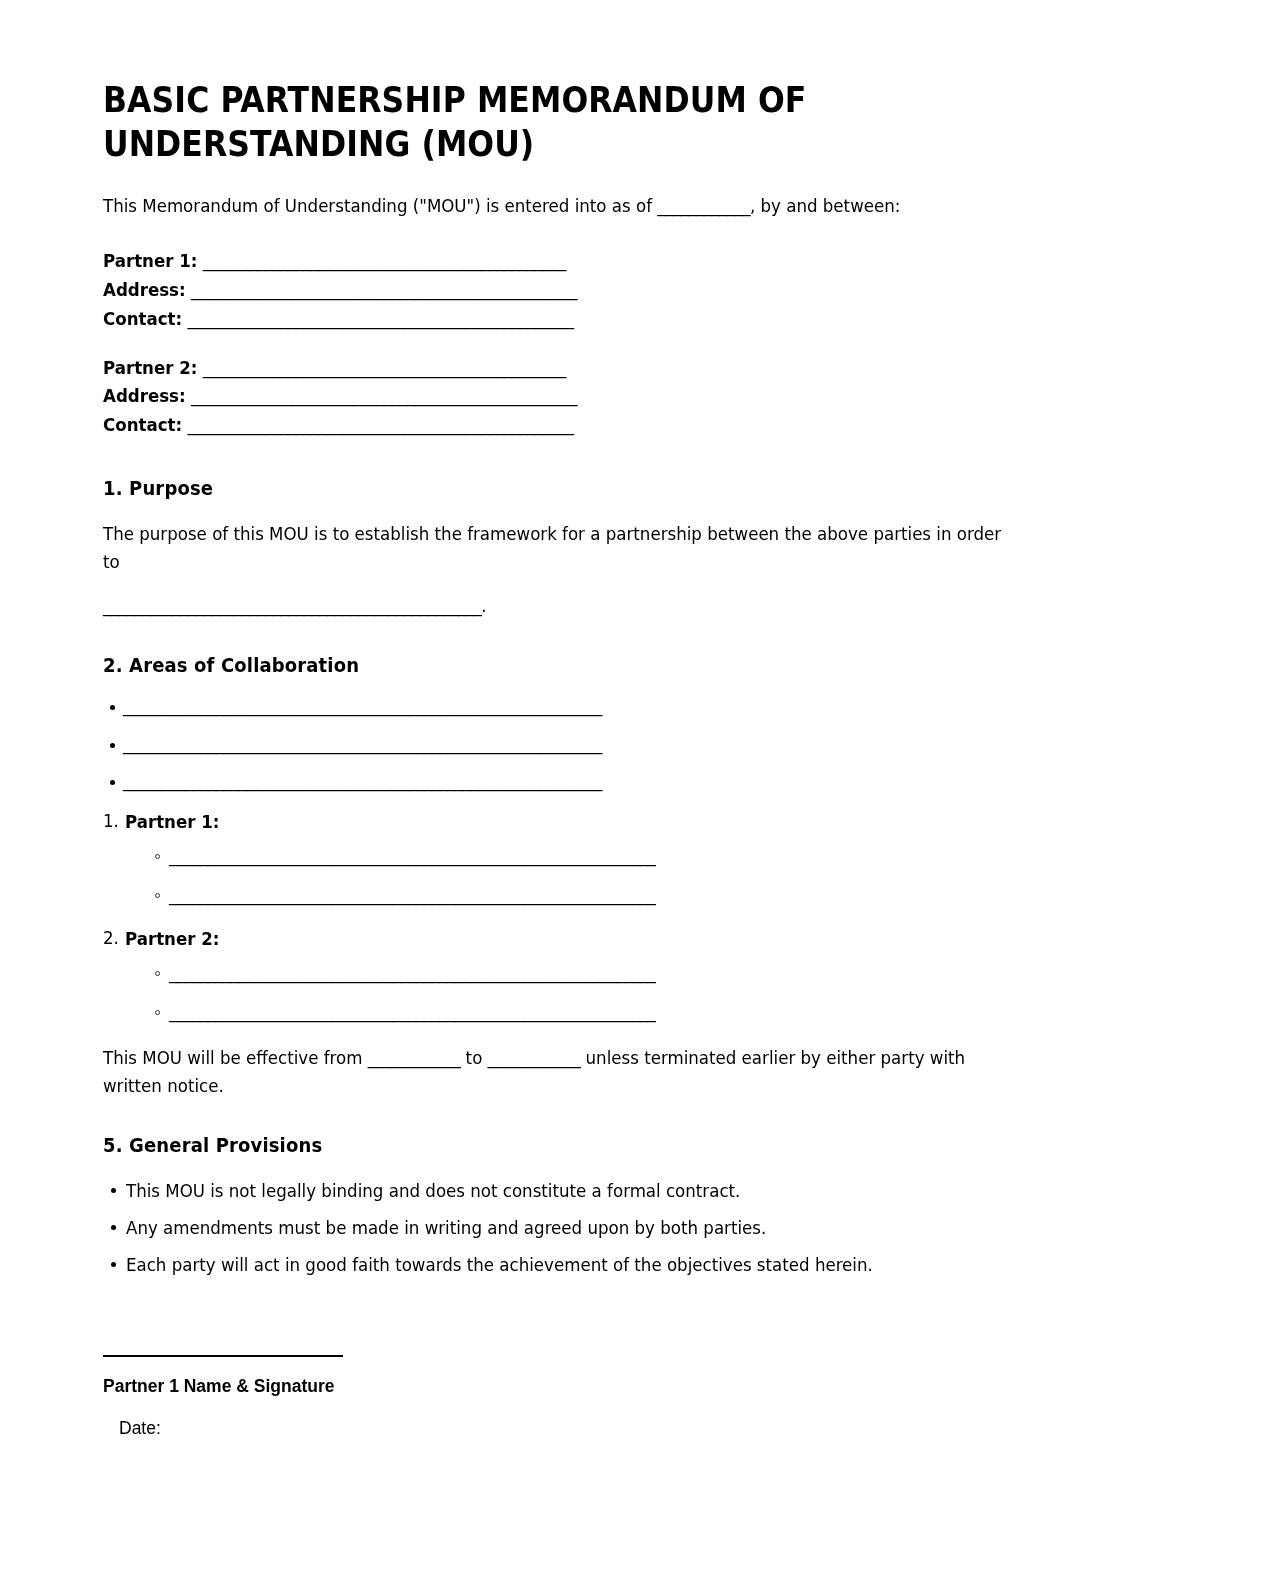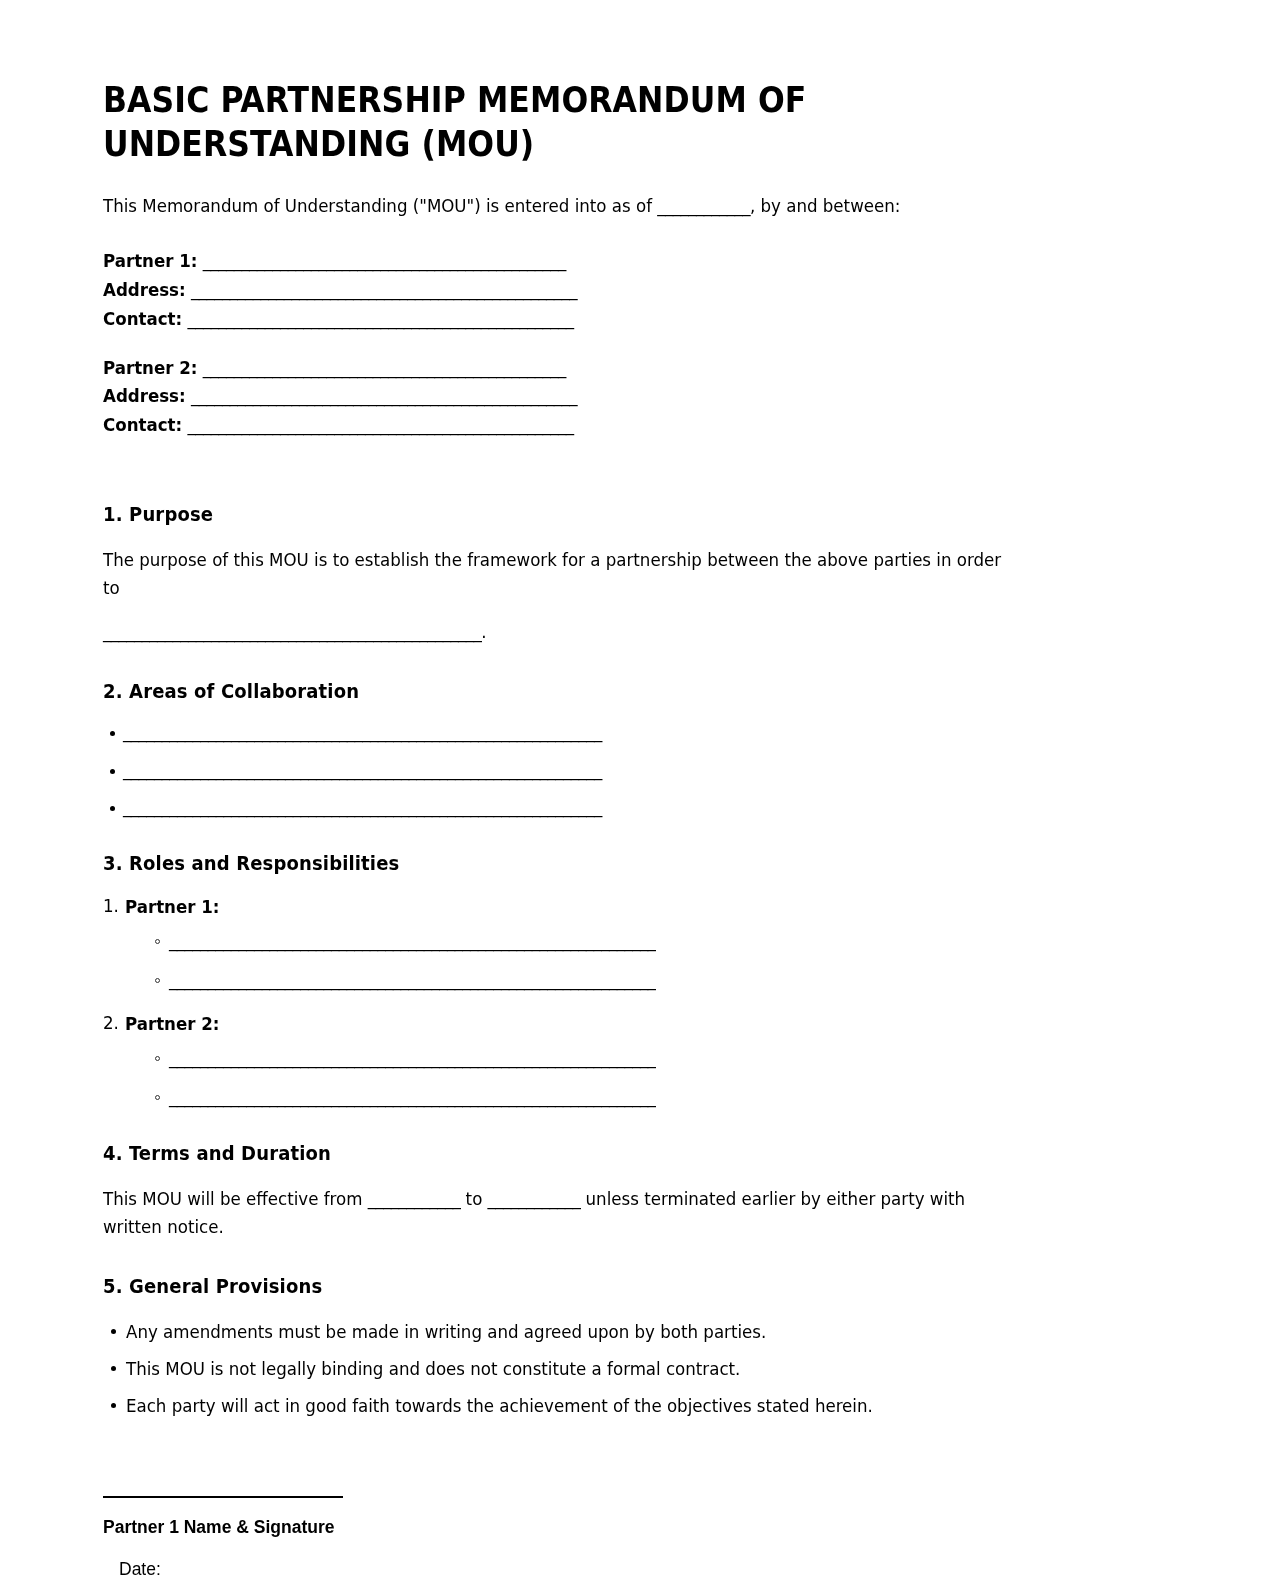--- a/index.html
+++ b/index.html
@@ -63,21 +63,21 @@
     font-weight: bold;
   }
 
   
   .sec-head {
     font-size: 20px;
     font-weight: bold;
     margin: 34px 0 20px 0;
     letter-spacing: 0.15px;
   }
-  .sec-head.first { margin-top: 62px; }
+  .sec-head.first { margin-top: 36px; }
 
   
   .purpose-fill {
     font-size: 18.5px;
     line-height: 1.5;
     margin: 16px 0 0 0;
   }
 
   
   ul.blank-list {
@@ -228,45 +228,43 @@
   <p class="para">The purpose of this MOU is to establish the framework for a partnership between the above parties in order to</p>
   <p class="purpose-fill"><span class="fill">_________________________________________________</span><span>.</span></p>
 
   <h2 class="sec-head">2. Areas of Collaboration</h2>
   <ul class="blank-list">
     <li><span class="fill">______________________________________________________________</span></li>
     <li><span class="fill">______________________________________________________________</span></li>
     <li><span class="fill">______________________________________________________________</span></li>
   </ul>
 
-  <h2 class="sec-head">3. Roles and Responsibilities</h2>
   <ol class="roles">
     <li>
       <div class="role-label">Partner 1:</div>
       <ul class="sub-blank">
         <li><span class="fill">_______________________________________________________________</span></li>
         <li><span class="fill">_______________________________________________________________</span></li>
       </ul>
     </li>
     <li>
       <div class="role-label">Partner 2:</div>
       <ul class="sub-blank">
         <li><span class="fill">_______________________________________________________________</span></li>
         <li><span class="fill">_______________________________________________________________</span></li>
       </ul>
     </li>
   </ol>
 
-  <h2 class="sec-head">4. Terms and Duration</h2>
   <p class="para"><span>This MOU will be effective from </span><span class="fill">____________</span><span> to </span><span class="fill">____________</span><span> unless terminated earlier by either party with written notice.</span></p>
 
   <h2 class="sec-head">5. General Provisions</h2>
   <ul class="prov-list">
+    <li>This MOU is not legally binding and does not constitute a formal contract.</li>
     <li>Any amendments must be made in writing and agreed upon by both parties.</li>
-    <li>This MOU is not legally binding and does not constitute a formal contract.</li>
     <li>Each party will act in good faith towards the achievement of the objectives stated herein.</li>
   </ul>
 
   <div class="sig-block">
     <div class="sig-rule"></div>
     <div class="sig-name">Partner 1 Name &amp; Signature</div>
     <div class="sig-date">Date:</div>
   </div>
 
 </div>

